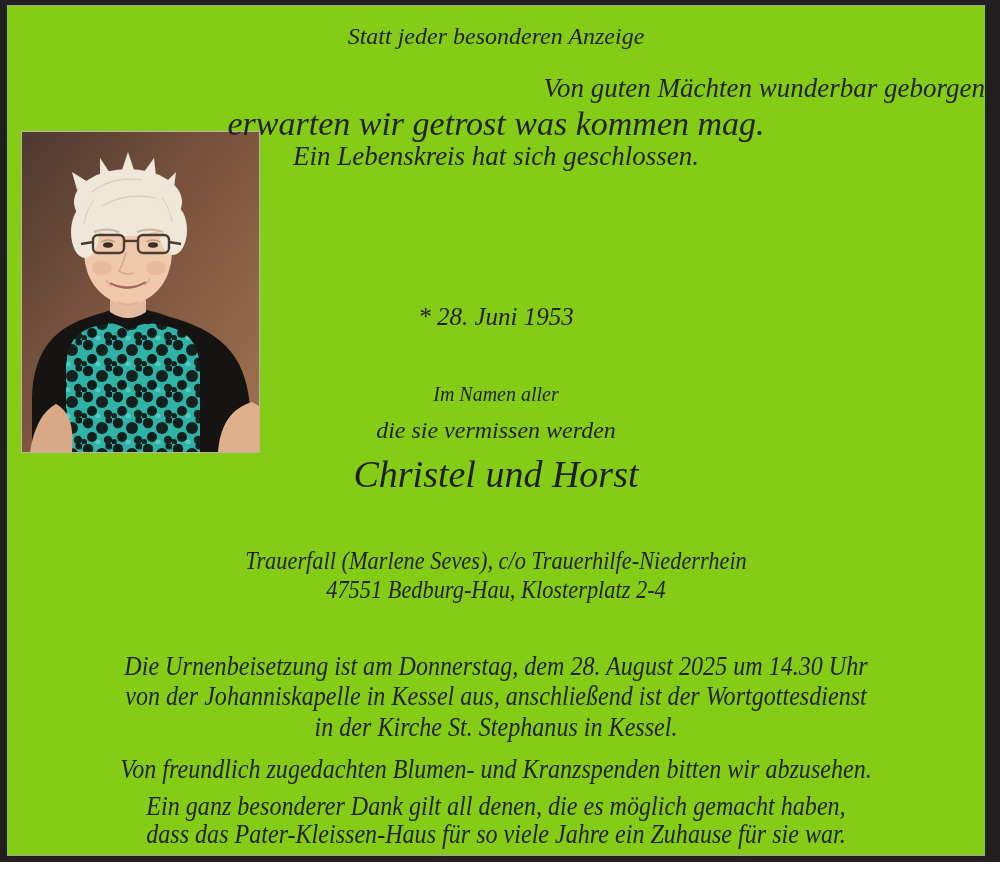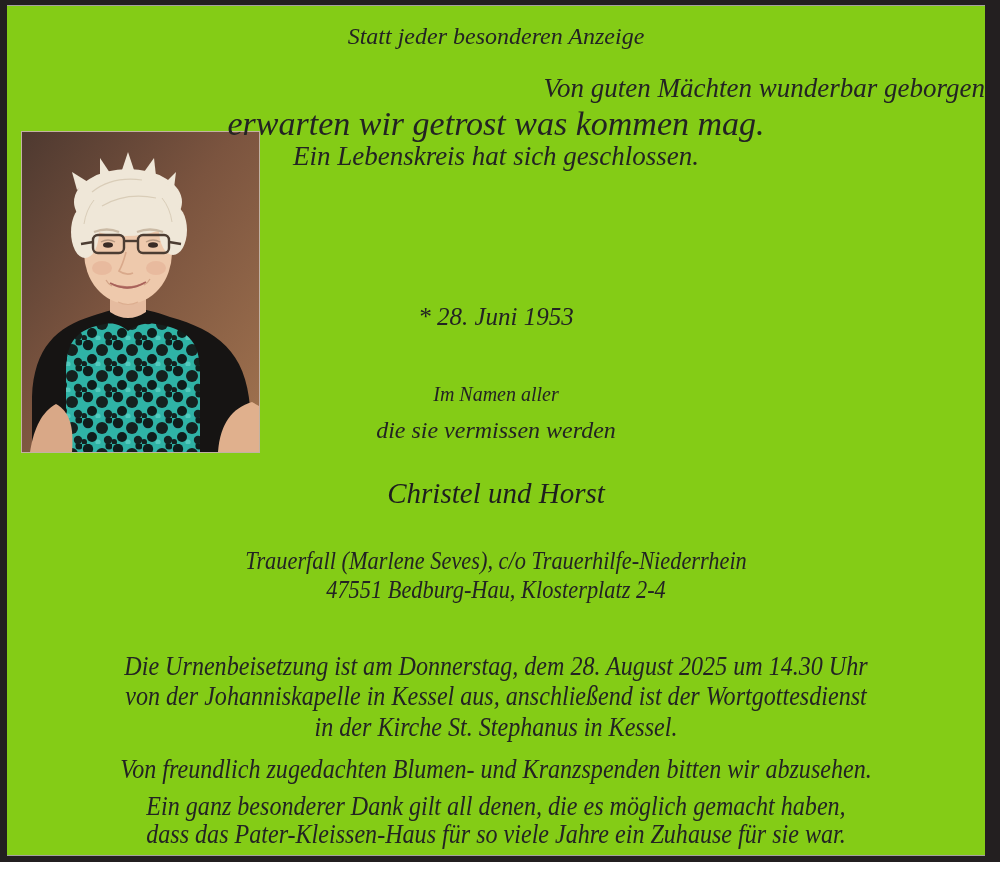--- a/index.html
+++ b/index.html
@@ -26,21 +26,21 @@
   .cond{transform:scaleX(0.86);transform-origin:50% 50%;}
 
   .preamble{top:18px;font-size:24px;}
   .verse1{top:68px;font-size:27px;text-align:right;}
   .verse2{top:100px;font-size:34px;}
   .closing{top:136px;font-size:27px;}
   .name{top:221px;font-size:46px;color:#1c1c1c;}
   .dates{top:290px;font-size:25px;display:flex;justify-content:center;gap:78px;margin-top:8px;}
   .inname1{top:378px;font-size:20px;}
   .inname2{top:412px;font-size:24px;}
-  .mourners{top:472px;font-size:29px;color:#1e1e1e;}
+  .mourners{top:448px;font-size:38px;color:#1e1e1e;}
   .contact1{top:541px;font-size:26px;}
   .contact2{top:570px;font-size:26px;}
   .funeral1{top:645px;font-size:28px;}
   .funeral2{top:675px;font-size:28px;}
   .funeral3{top:706px;font-size:28px;}
   .flowers{top:748px;font-size:28px;}
   .thanks1{top:785px;font-size:28px;}
   .thanks2{top:813px;font-size:28px;}
 
   .photo{

